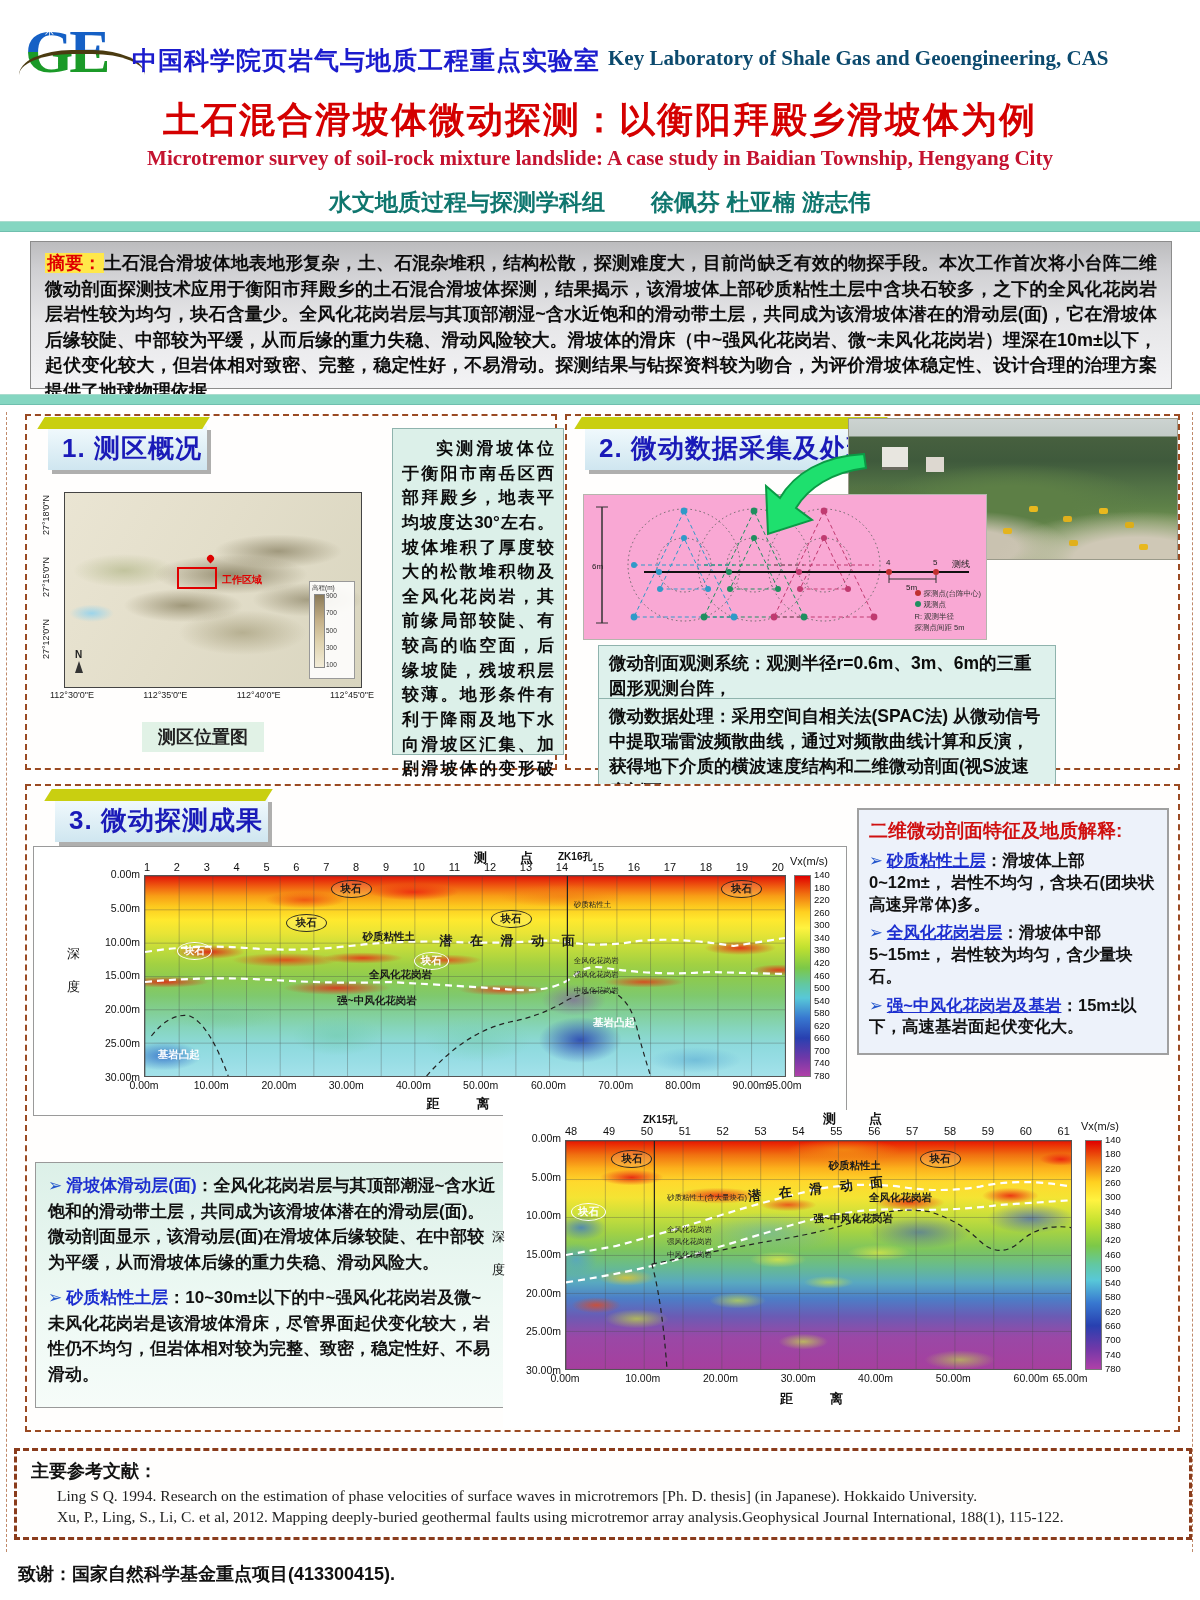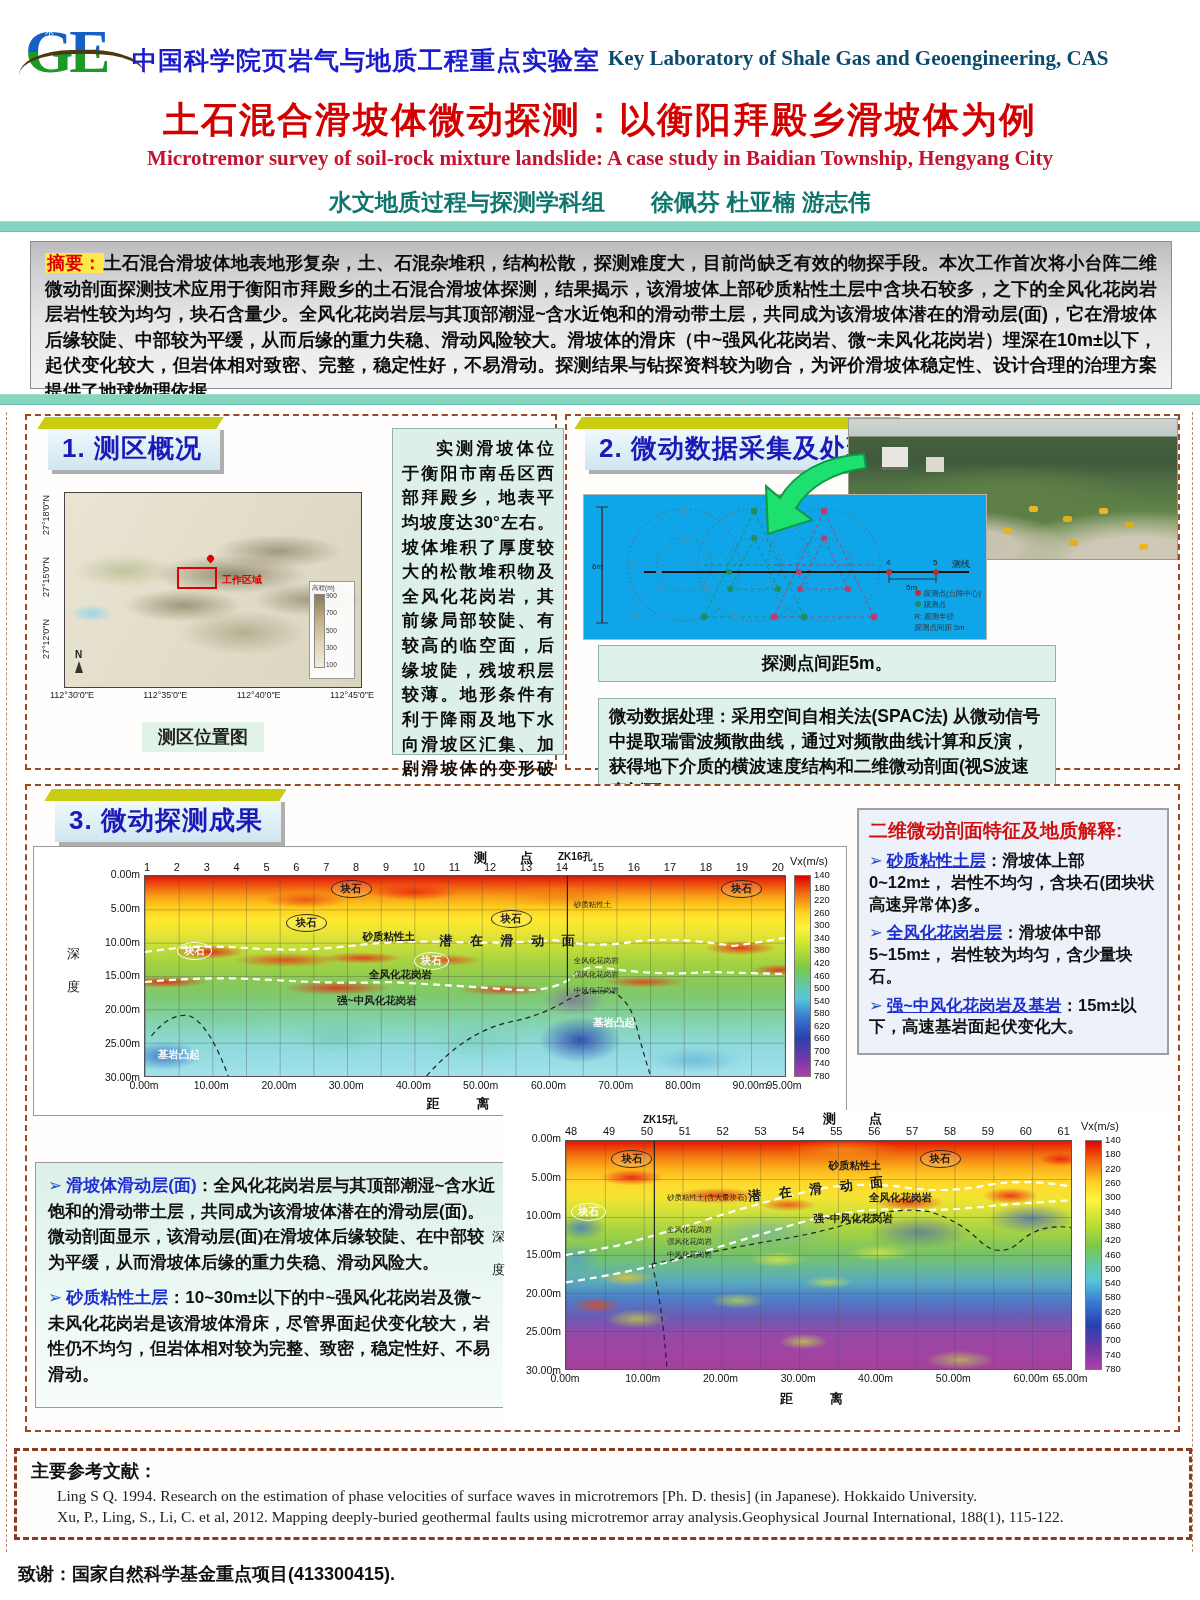--- a/index.html
+++ b/index.html
@@ -28,21 +28,21 @@
     border:1px solid #8c8c8c;font-size:18px;font-weight:bold;line-height:1.42;color:#0c0c0c;text-align:justify;}
   .abstract .tag{color:#e00000;background:#ffe84a;padding:0 2px;}
 
   
   .sec{border:2px dashed #9a4a22;background:#fffefd;}
   .sec1{left:25px;top:414px;width:528px;height:352px;}
   .sec2{left:565px;top:414px;width:611px;height:352px;}
   .sec3{left:25px;top:784px;width:1151px;height:644px;}
   .edgeline{width:0;border-left:1px dashed #c08a6a;top:412px;height:1140px;}
 
-  .tab{position:absolute;padding:5px 18px 4px 14px;font-size:26px;font-weight:bold;color:#1a1ab8;
+  .tab{position:absolute;padding:5px 5px 4px 14px;font-size:26px;font-weight:bold;color:#1a1ab8;
     background:linear-gradient(180deg,#f2fafd 0%,#cfe6f0 100%);
     box-shadow:4px 4px 0 rgba(110,110,110,.55);letter-spacing:1px;white-space:nowrap;}
   .tab::before{content:"";position:absolute;left:-7px;top:-9px;width:104%;height:12px;
     background:#c9cf10;transform:skewX(-32deg);}
 
   
   .map{left:64px;top:492px;width:296px;height:194px;border:1.5px solid #444;
     background:
       radial-gradient(ellipse 36% 14% at 56% 42%, rgba(96,86,52,.6), transparent 72%),
       radial-gradient(ellipse 30% 12% at 72% 30%, rgba(96,86,52,.5), transparent 72%),
@@ -75,21 +75,21 @@
     background:
       radial-gradient(ellipse 70% 55% at 88% 100%, #cfc8b6 28%, rgba(207,200,182,0) 62%),
       radial-gradient(ellipse 45% 40% at 38% 92%, #c9c2b0 30%, rgba(201,194,176,0) 65%),
       radial-gradient(ellipse 40% 50% at 8% 80%, #55703f 40%, transparent 70%),
       radial-gradient(ellipse 60% 40% at 50% 60%, #5d7f46 30%, transparent 70%),
       linear-gradient(180deg,#ccd3d1 0%,#c3cbc7 12%,#47603f 13%,#3f5a3c 30%,#527245 48%,#5d8048 62%,#6f8f50 74%,#7a9a58 100%);}
   .photo .house{position:absolute;left:10%;top:20%;width:26px;height:20px;background:#e8e6e0;
     box-shadow:40px 6px 0 -4px #ddd8d0;border-bottom:3px solid #6a6a60;}
   .photo .sensors{position:absolute;left:55%;top:62%;width:9px;height:6px;background:#e8b81e;border-radius:2px;
     box-shadow:34px 10px 0 #e0b01c, 70px 2px 0 #e8b81e, 96px 16px 0 #dcae1a, -26px 22px 0 #e4b41e, 40px 34px 0 #e0b01c, 110px 38px 0 #e8b81e;}
-  .diagram{left:583px;top:494px;width:402px;height:144px;background:#0ea5e9;border:1px solid #b5b5ad;text-decoration:underline;}
+  .diagram{left:583px;top:494px;width:402px;height:144px;background:#f9a8d4;border:1px solid #b5b5ad;text-decoration:underline;}
   .dlegend{position:absolute;right:5px;bottom:5px;font-size:7.5px;color:#333;line-height:1.55;}
   .dlegend .dot{display:inline-block;width:6px;height:6px;border-radius:50%;margin-right:3px;}
   .garrow{left:752px;top:448px;width:120px;height:92px;}
 
   .cyanbox{background:#def1ec;border:1.5px solid #8fb3ad;padding:5px 10px;
     font-size:17.5px;font-weight:bold;line-height:1.42;color:#0c0c0c;}
   .box1{left:598px;top:645px;width:436px;}
   .box1 .l2{display:block;text-align:center;}
   .box2{left:598px;top:698px;width:436px;}
 
@@ -323,21 +323,21 @@
     <div><span class="dot" style="background:#1f8f5f"></span><span>观测点</span></div>
     <div><span>R: 观测半径</span></div>
     <div><span>探测点间距 5m</span></div>
   </div>
 </div>
 
 <svg class="abs garrow" viewBox="0 0 120 92">
   <path d="M112,6 C70,8 42,26 28,50 L14,38 L16,86 L60,72 L44,60 C56,40 80,24 114,20 Z" fill="#1ee06e" stroke="#0b9a45" stroke-width="2"></path>
 </svg>
 
-<div class="abs cyanbox box1"><span class="l2">探测点间距5m。</span></div>
+<div class="abs cyanbox box1"><span>微动剖面观测系统：观测半径r=0.6m、3m、6m的三重圆形观测台阵，</span><span class="l2">探测点间距5m。</span></div>
 <div class="abs cyanbox box2">微动数据处理：采用空间自相关法(SPAC法) 从微动信号中提取瑞雷波频散曲线，通过对频散曲线计算和反演，获得地下介质的横波速度结构和二维微动剖面(视S波速度剖面)。</div>
 
 <div class="abs sec sec3"></div>
 <div class="tab" style="left:55px;top:798px">3. 微动探测成果</div>
 
 <div class="abs chartframe cf1">
   <div class="toplab" style="left:440px;top:2px">测　点</div>
   <div class="bhlab" style="left:524px;top:3px">ZK16孔</div>
   <div class="stations" style="left:110px;top:14px;width:640px">
       <span>1</span>

